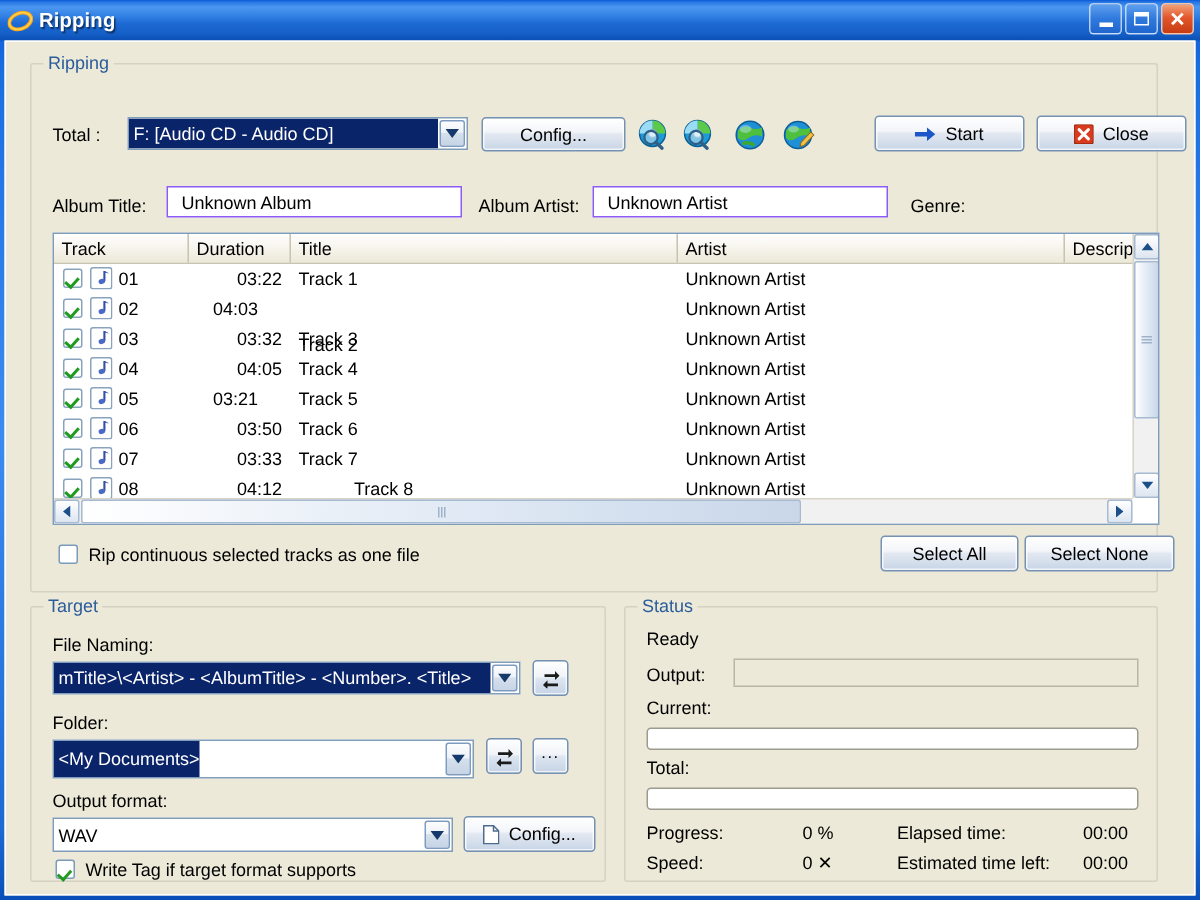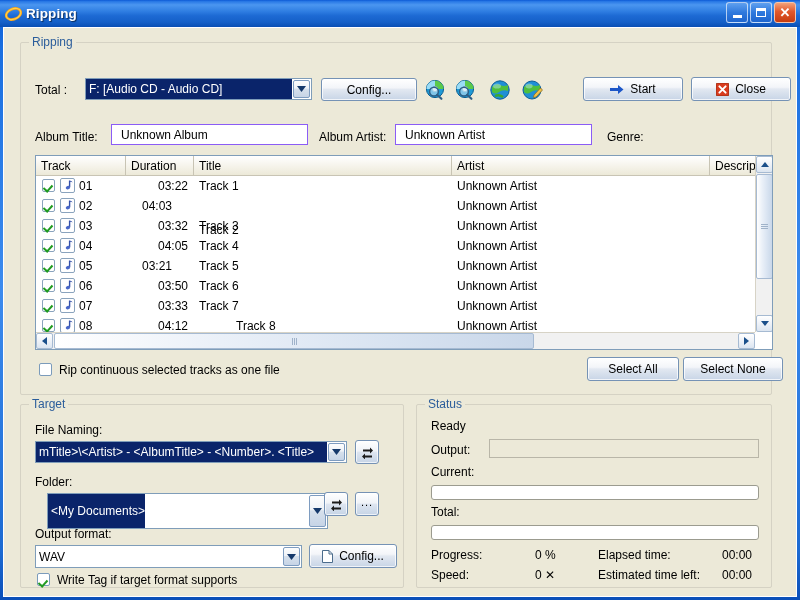--- a/index.html
+++ b/index.html
@@ -556,21 +556,21 @@
         </div>
       </div>
       <div class="sqbtn" style="left:334px; top:35px; width:24px; height:24px;">
         <svg width="13" height="13" viewBox="0 0 13 13">
           <path d="M2 3.5 H9 V1.4 L12 4.5 L9 7.4 V5.4 H2 Z" fill="#1b1b1b"></path>
           <path d="M11 9.6 H4 V7.5 L1 10.6 L4 13.4 V11.5 H11 Z" fill="#1b1b1b"></path>
         </svg>
       </div>
 
       <span class="lbl" style="left:14px; top:70px;">Folder:</span>
-      <div class="combo" style="left:14px; top:88px; width:281px; height:36px;margin-left:12px;">
+      <div class="combo" style="left:14px; top:88px; width:281px; height:26px;">
         <div class="cval sel fit">&lt;My Documents&gt;</div>
         <div style="flex:1 1 auto;"></div>
         <div class="arrowbtn">
           <svg width="9" height="6" viewBox="0 0 9 6">
               <path d="M0 0 H9 L4.5 6 Z" fill="#15396b"></path>
             </svg>
         </div>
       </div>
       <div class="sqbtn" style="left:303px; top:87px; width:24px; height:24px;">
         <svg width="13" height="13" viewBox="0 0 13 13">

